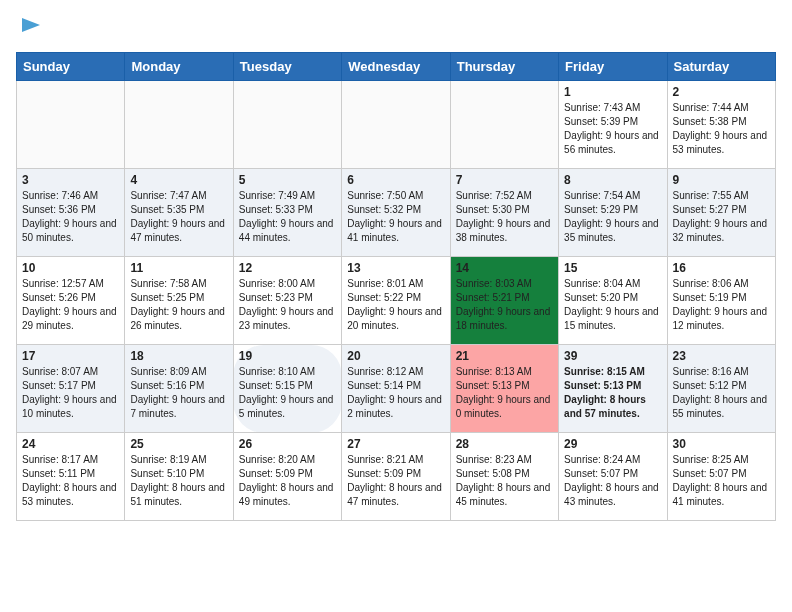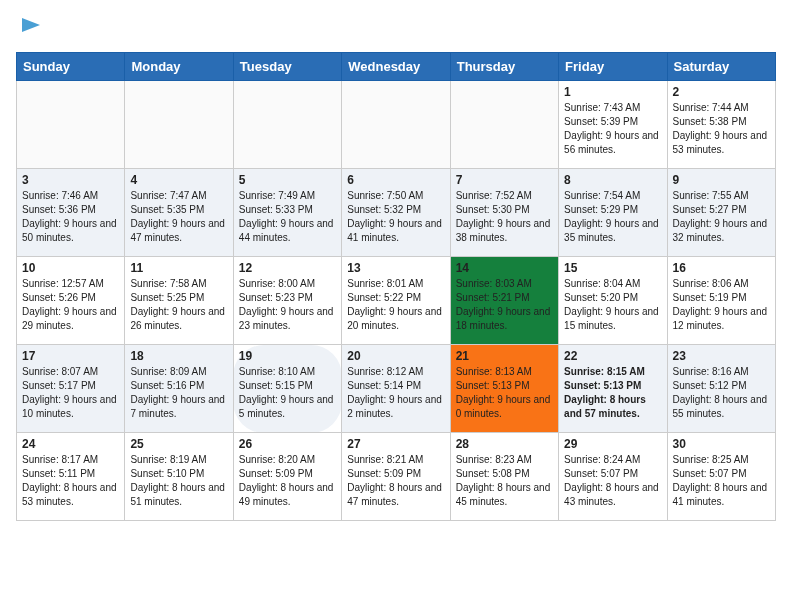--- a/index.html
+++ b/index.html
@@ -233,28 +233,28 @@
           <div class="day-info" style="white-space: pre-line;">Sunrise: 8:10 AM
 Sunset: 5:15 PM
 Daylight: 9 hours and 5 minutes.</div>
         </td>
         <td style="background: rgb(238, 242, 247);">
           <div class="day-num">20</div>
           <div class="day-info" style="white-space: pre-line;">Sunrise: 8:12 AM
 Sunset: 5:14 PM
 Daylight: 9 hours and 2 minutes.</div>
         </td>
-        <td style="background: #f97316;">
+        <td style="background: #fca5a5;">
           <div class="day-num">21</div>
           <div class="day-info" style="white-space: pre-line;">Sunrise: 8:13 AM
 Sunset: 5:13 PM
 Daylight: 9 hours and 0 minutes.</div>
         </td>
         <td style="background: rgb(238, 242, 247);">
-          <div class="day-num">22</div>
+          <div class="day-num">39</div>
           <div class="day-info" style="white-space: pre-line; font-weight: bold;">Sunrise: 8:15 AM
 Sunset: 5:13 PM
 Daylight: 8 hours and 57 minutes.</div>
         </td>
         <td style="background: rgb(238, 242, 247);">
           <div class="day-num">23</div>
           <div class="day-info" style="white-space: pre-line;">Sunrise: 8:16 AM
 Sunset: 5:12 PM
 Daylight: 8 hours and 55 minutes.</div>
         </td>

